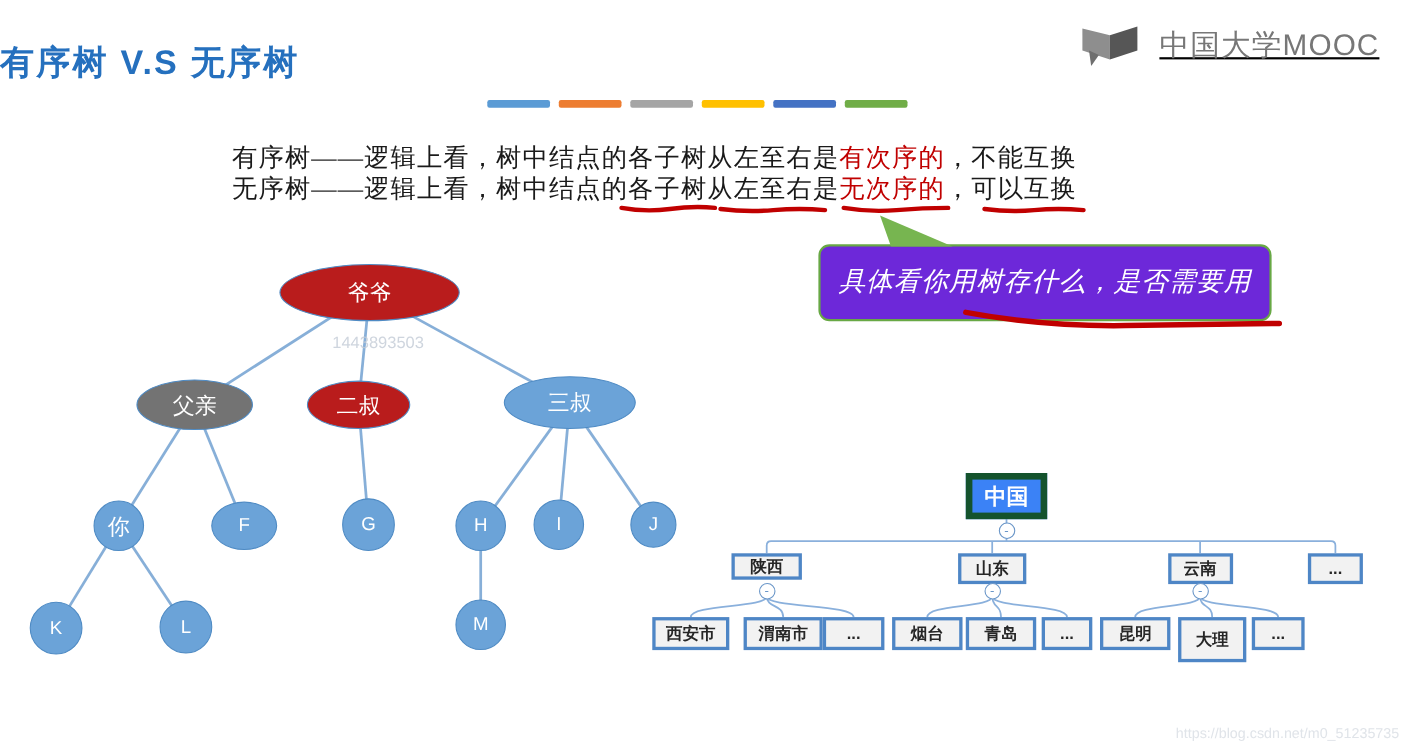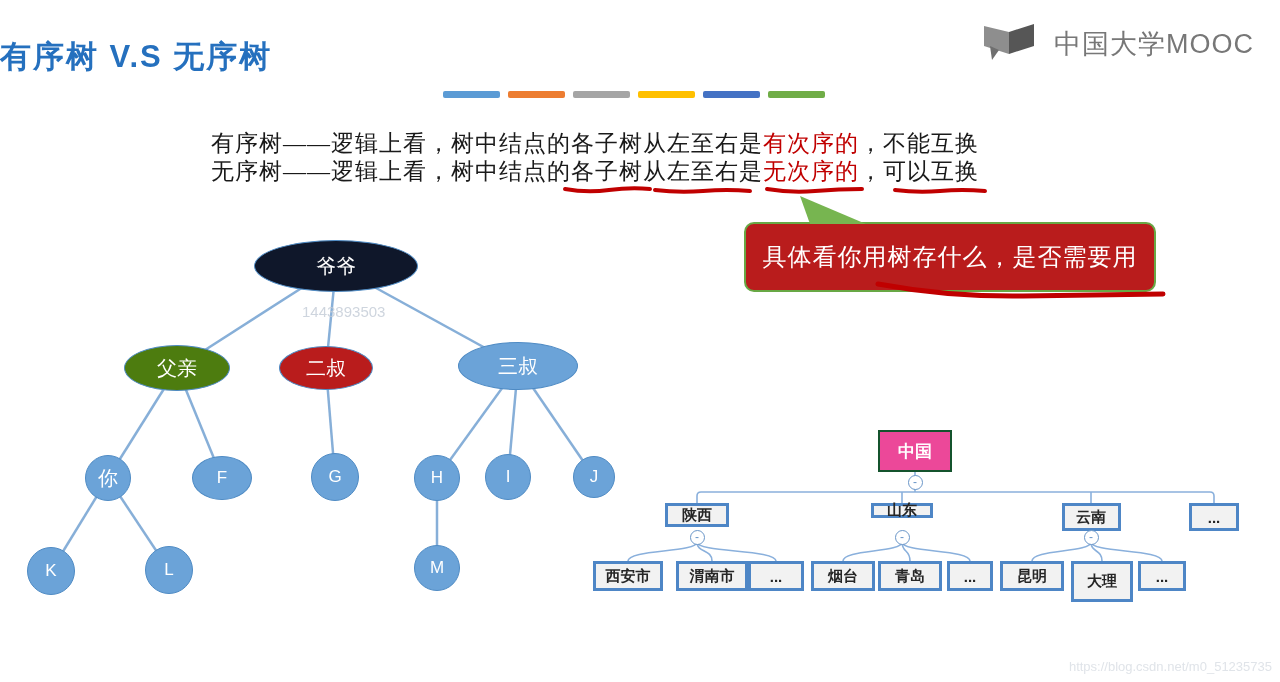--- a/index.html
+++ b/index.html
@@ -1,19 +1,19 @@
 <!DOCTYPE html>
 <html><head>
 <meta charset="utf-8">
 <style>
   html,body{margin:0;padding:0;background:#fff;}
   #stage{position:relative;width:1280px;height:682px;background:#ffffff;overflow:hidden;
          font-family:"Liberation Sans",sans-serif;}
   
-  .brand{position:absolute;top:20px;right:26px;display:flex;align-items:flex-end;gap:18px;z-index:10;}
+  .brand{position:absolute;top:20px;right:26px;display:flex;align-items:center;gap:18px;z-index:10;text-decoration:underline;}
   .brand span{font-size:27px;color:#777;letter-spacing:1px;}
   h1.title{position:absolute;top:36px;left:0;width:100%;margin:0;
            font-size:31px;font-weight:bold;color:#2570BE;letter-spacing:2px;z-index:10;}
   .bars{position:absolute;top:91px;left:443px;display:flex;gap:8px;z-index:10;}
   .bars i{display:block;width:57px;height:7px;border-radius:2px;}
   
   .defs{position:absolute;top:130px;left:211px;z-index:10;
         font-family:"Liberation Serif","DejaVu Serif",serif;
         font-size:23px;line-height:28px;color:#1a1a1a;letter-spacing:1px;white-space:nowrap;}
   .defs .hl{color:#C00000;}
@@ -23,21 +23,21 @@
            display:flex;flex-direction:column;justify-content:center;align-items:center;
            font-family:"Liberation Serif","DejaVu Serif",serif;
            font-size:24px;line-height:32px;color:#fff;letter-spacing:1px;white-space:nowrap;}
   
   .fnode{position:absolute;border-radius:50%;background:#6BA3D8;border:1.5px solid #4F8BC4;
          color:#fff;display:flex;align-items:center;justify-content:center;z-index:2;
          box-sizing:border-box;}
   .obox{position:absolute;background:#F2F2F2;border:3px solid #4E86C6;color:#262626;
         display:flex;align-items:center;justify-content:center;z-index:2;
         font-size:15px;font-weight:bold;box-sizing:border-box;white-space:nowrap;}
-  .obox.root{background:#ec4899;border:2px solid #14532d;color:#fff;font-size:17px;}
+  .obox.root{background:#3b82f6;border:6px solid #14532d;color:#fff;font-size:20px;}
   .minus{position:absolute;width:15px;height:15px;border-radius:50%;background:#fff;
          border:1.5px solid #6A96C8;color:#6A96C8;z-index:3;box-sizing:border-box;
          display:flex;align-items:center;justify-content:center;font-size:12px;line-height:1;}
   
   #edges{position:absolute;left:0;top:0;z-index:1;pointer-events:none;}
   #annot{position:absolute;left:0;top:0;z-index:60;pointer-events:none;}
   
   .wm-center{position:absolute;left:302px;top:303px;font-size:15px;color:#C3CBD6;opacity:.8;z-index:4;}
   .wm-br{position:absolute;right:8px;bottom:8px;font-size:13px;color:#E0E4E9;z-index:4;}
 </style>
@@ -92,59 +92,59 @@
       <i style="background: rgb(255, 192, 0);"></i>
       <i style="background: rgb(68, 114, 196);"></i>
       <i style="background: rgb(112, 173, 71);"></i>
     </div>
 
   <div class="defs">
     <div><span>有序树——逻辑上看，树中结点的各子树从左至右是</span><span class="hl">有次序的</span><span>，不能互换</span></div>
     <div><span>无序树——逻辑上看，树中结点的各子树从左至右是</span><span class="hl">无次序的</span><span>，可以互换</span></div>
   </div>
 
-  <div class="callout" id="callout" style="background: #b91c1c;">
+  <div class="callout" id="callout" style="background: #6d28d9; font-style: italic;">
     <div>具体看你用树存什么，是否需要用</div>
   </div>
 
   <div class="wm-center">1443893503</div>
   <div class="wm-br">https://blog.csdn.net/m0_51235735</div>
 
   <svg id="annot" width="1280" height="682">
     <polygon id="callout-pointer" points="800,196 866,224 810,224" fill="#77B550"></polygon>
     <g id="red-marks" fill="none" stroke-linecap="round" stroke="#C00000">
       <path d="M565,189 q22,4 44,1 t41,-1" stroke-width="4"></path>
       <path d="M655,190 q24,3 48,1 t47,0" stroke-width="4"></path>
       <path d="M767,189 q24,4 48,2 t47,-2" stroke-width="4"></path>
       <path d="M895,190 q23,3 45,1 t45,0" stroke-width="4"></path>
       <path d="M878,284 q70,13 145,12 t140,-2" stroke-width="5"></path>
     </g>
   </svg>
 
-<div class="fnode" style="left: 254px; top: 240px; width: 164px; height: 52px; background: #0f172a; font-size: 20px;">爷爷</div>
-    <div class="fnode" style="left: 124px; top: 345px; width: 106px; height: 46px; background: #4d7c0f; font-size: 20px;">父亲</div>
+<div class="fnode" style="left: 254px; top: 240px; width: 164px; height: 52px; background: #b91c1c; font-size: 20px;">爷爷</div>
+    <div class="fnode" style="left: 124px; top: 345px; width: 106px; height: 46px; background: #737373; font-size: 20px;">父亲</div>
     <div class="fnode" style="left: 279px; top: 346px; width: 94px; height: 44px; background: #b91c1c; font-size: 20px;">二叔</div>
     <div class="fnode" style="left: 458px; top: 342px; width: 120px; height: 48px; background: rgb(107, 163, 216); font-size: 20px;">三叔</div>
     <div class="fnode" style="left: 85px; top: 455px; width: 46px; height: 46px; background: rgb(107, 163, 216); font-size: 20px;">你</div>
     <div class="fnode" style="left: 192px; top: 456px; width: 60px; height: 44px; background: rgb(107, 163, 216); font-size: 17px;">F</div>
     <div class="fnode" style="left: 311px; top: 453px; width: 48px; height: 48px; background: rgb(107, 163, 216); font-size: 17px;">G</div>
     <div class="fnode" style="left: 414px; top: 455px; width: 46px; height: 46px; background: rgb(107, 163, 216); font-size: 17px;">H</div>
     <div class="fnode" style="left: 485px; top: 454px; width: 46px; height: 46px; background: rgb(107, 163, 216); font-size: 17px;">I</div>
     <div class="fnode" style="left: 573px; top: 456px; width: 42px; height: 42px; background: rgb(107, 163, 216); font-size: 17px;">J</div>
     <div class="fnode" style="left: 27px; top: 547px; width: 48px; height: 48px; background: rgb(107, 163, 216); font-size: 17px;">K</div>
     <div class="fnode" style="left: 145px; top: 546px; width: 48px; height: 48px; background: rgb(107, 163, 216); font-size: 17px;">L</div>
     <div class="fnode" style="left: 414px; top: 545px; width: 46px; height: 46px; background: rgb(107, 163, 216); font-size: 17px;">M</div>
     <div class="obox root" style="left: 878px; top: 430px; width: 74px; height: 42px;">中国</div>
     <div class="minus" style="left: 907.5px; top: 474.5px;">-</div>
     <div class="obox" style="left: 665px; top: 503px; width: 64px; height: 24px;">陕西</div>
     <div class="minus" style="left: 689.5px; top: 529.5px;">-</div>
     <div class="obox" style="left: 593px; top: 561px; width: 70px; height: 30px;">西安市</div>
     <div class="obox" style="left: 676px; top: 561px; width: 72px; height: 30px;">渭南市</div>
     <div class="obox" style="left: 748px; top: 561px; width: 56px; height: 30px;">...</div>
-    <div class="obox" style="left: 871px; top: 503px; width: 62px; height: 15px;">山东</div>
+    <div class="obox" style="left: 871px; top: 503px; width: 62px; height: 28px;">山东</div>
     <div class="minus" style="left: 894.5px; top: 529.5px;">-</div>
     <div class="obox" style="left: 811px; top: 561px; width: 64px; height: 30px;">烟台</div>
     <div class="obox" style="left: 878px; top: 561px; width: 64px; height: 30px;">青岛</div>
     <div class="obox" style="left: 947px; top: 561px; width: 46px; height: 30px;">...</div>
     <div class="obox" style="left: 1061.5px; top: 503px; width: 59px; height: 28px;">云南</div>
     <div class="minus" style="left: 1083.5px; top: 529.5px;">-</div>
     <div class="obox" style="left: 1000px; top: 561px; width: 64px; height: 30px;">昆明</div>
     <div class="obox" style="left: 1071px; top: 561px; width: 62px; height: 41px;">大理</div>
     <div class="obox" style="left: 1138px; top: 561px; width: 48px; height: 30px;">...</div>
     <div class="obox" style="left: 1189px; top: 503px; width: 50px; height: 28px;">...</div>

